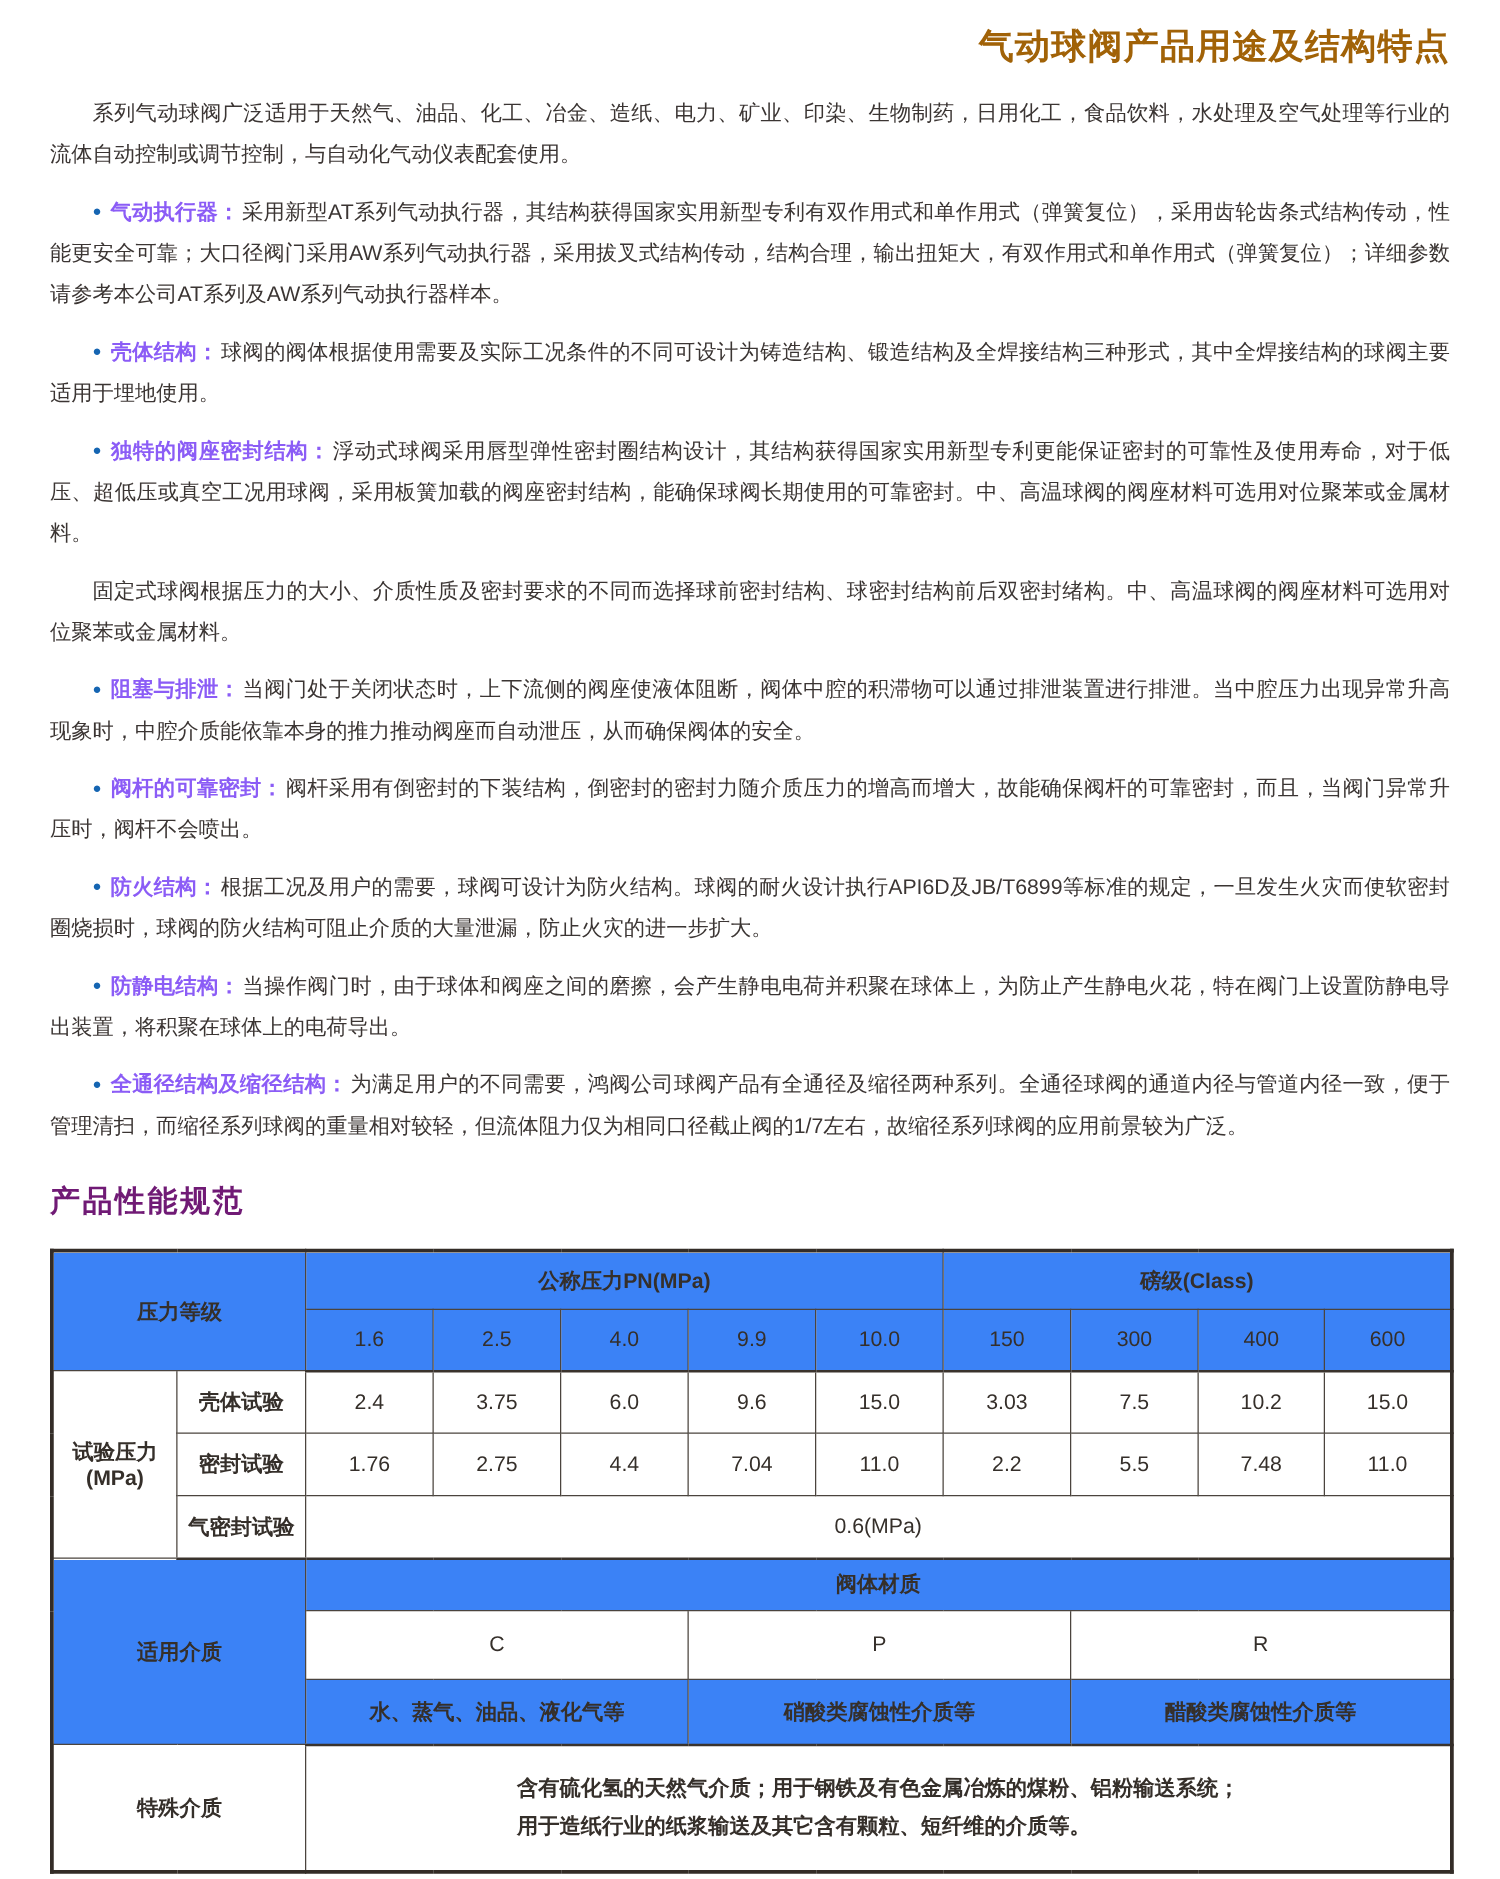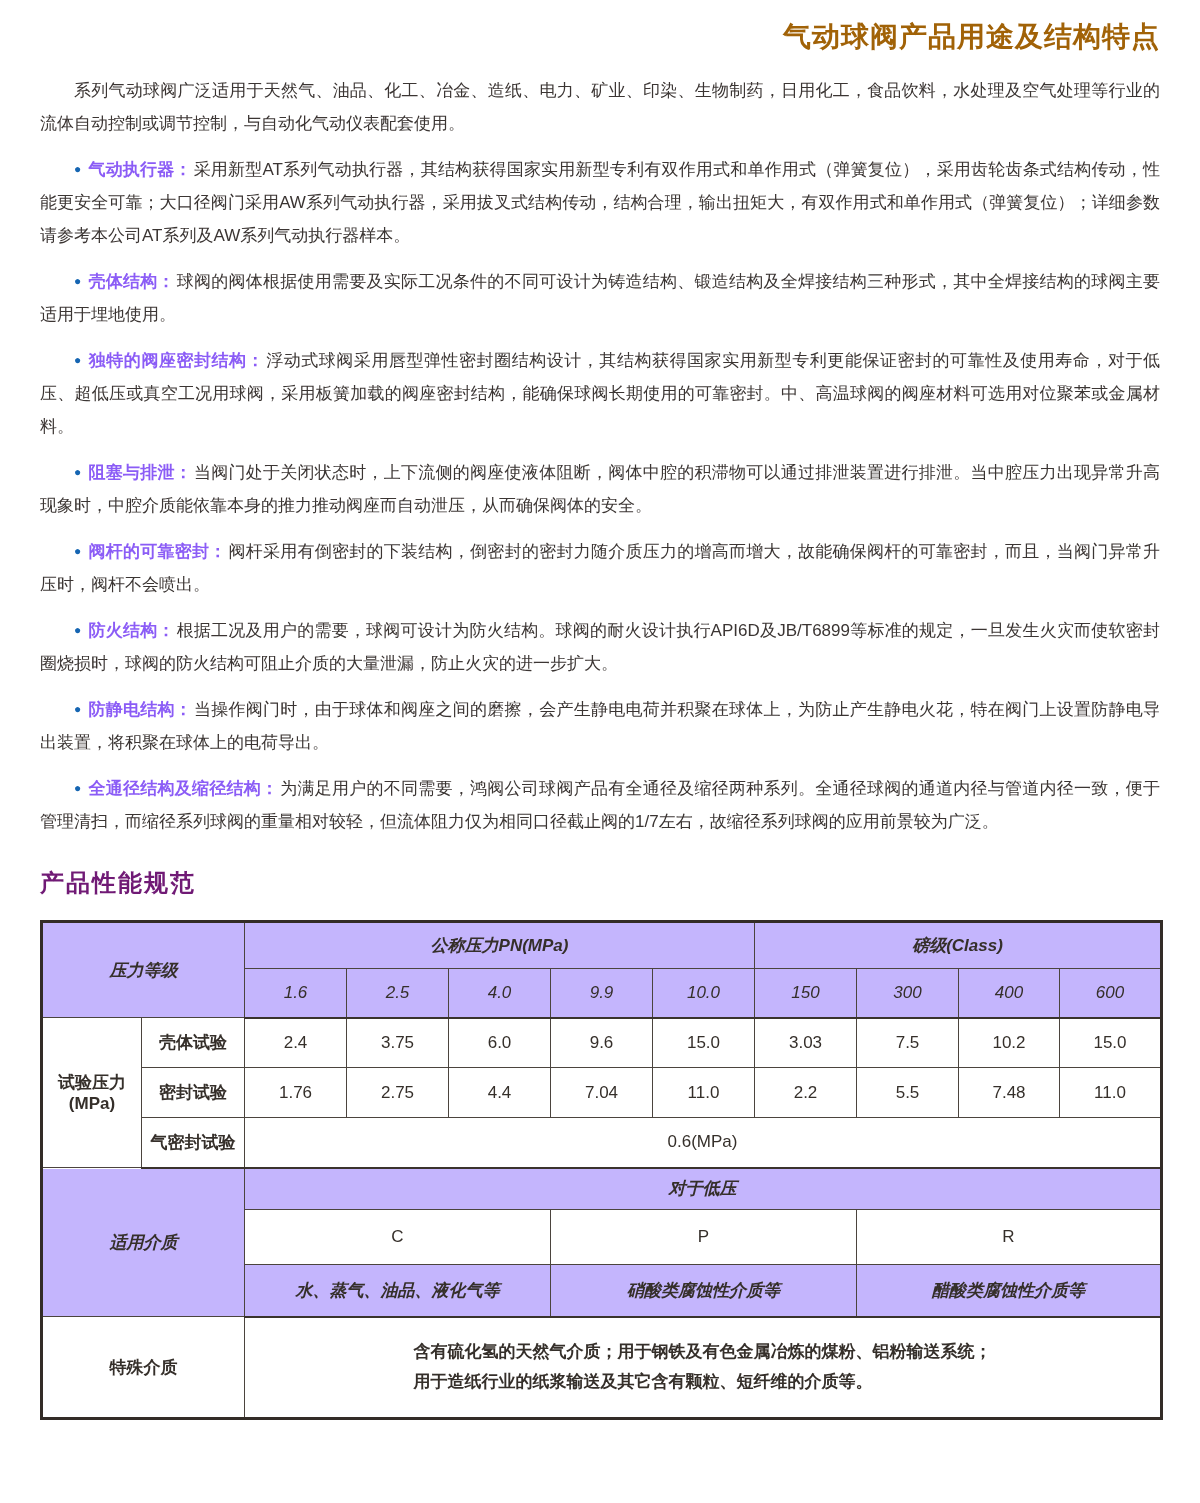--- a/index.html
+++ b/index.html
@@ -32,21 +32,21 @@
   }
 
   table.spec{
     border-collapse:collapse;table-layout:fixed;width:1120px;
     border:3px solid #332c27;
   }
   table.spec td{
     border:1px solid #4b443e;text-align:center;vertical-align:middle;
     font-size:17px;color:#352f2a;padding:0;overflow:hidden;
   }
-  td.gray{background:#c4b5fd;font-style:italic;}
+  td.gray{background:#3b82f6;}
   td.bold{font-weight:bold;}
   td.num{font-size:18px;}
   td.brthick{border-right-width:2px;border-right-color:#3a332d;}
   tr.bbthick td{border-bottom-width:2px;border-bottom-color:#3a332d;}
   td.big{font-size:20px;}
   td.special-label{text-align:center;padding-left:100px;font-weight:bold;}
   .special-block{
     display:inline-block;text-align:left;font-weight:bold;
     font-size:17px;line-height:30px;
   }
@@ -60,20 +60,21 @@
 
   <p class="para">系列气动球阀广泛适用于天然气、油品、化工、冶金、造纸、电力、矿业、印染、生物制药，日用化工，食品饮料，水处理及空气处理等行业的流体自动控制或调节控制，与自动化气动仪表配套使用。</p>
 
 
   <p class="para"><span class="dot">●</span><span class="feat-label">气动执行器：</span><span>采用新型AT系列气动执行器，其结构获得国家实用新型专利有双作用式和单作用式（弹簧复位），采用齿轮齿条式结构传动，性能更安全可靠；大口径阀门采用AW系列气动执行器，采用拔叉式结构传动，结构合理，输出扭矩大，有双作用式和单作用式（弹簧复位）；详细参数请参考本公司AT系列及AW系列气动执行器样本。</span></p>
 
   <p class="para"><span class="dot">●</span><span class="feat-label">壳体结构：</span><span>球阀的阀体根据使用需要及实际工况条件的不同可设计为铸造结构、锻造结构及全焊接结构三种形式，其中全焊接结构的球阀主要适用于埋地使用。</span></p>
 
   <p class="para"><span class="dot">●</span><span class="feat-label">独特的阀座密封结构：</span><span>浮动式球阀采用唇型弹性密封圈结构设计，其结构获得国家实用新型专利更能保证密封的可靠性及使用寿命，对于低压、超低压或真空工况用球阀，采用板簧加载的阀座密封结构，能确保球阀长期使用的可靠密封。中、高温球阀的阀座材料可选用对位聚苯或金属材料。</span></p>
 
+  <p class="para">固定式球阀根据压力的大小、介质性质及密封要求的不同而选择球前密封结构、球密封结构前后双密封绪构。中、高温球阀的阀座材料可选用对位聚苯或金属材料。</p>
 
   <p class="para"><span class="dot">●</span><span class="feat-label">阻塞与排泄：</span><span>当阀门处于关闭状态时，上下流侧的阀座使液体阻断，阀体中腔的积滞物可以通过排泄装置进行排泄。当中腔压力出现异常升高现象时，中腔介质能依靠本身的推力推动阀座而自动泄压，从而确保阀体的安全。</span></p>
 
   <p class="para"><span class="dot">●</span><span class="feat-label">阀杆的可靠密封：</span><span>阀杆采用有倒密封的下装结构，倒密封的密封力随介质压力的增高而增大，故能确保阀杆的可靠密封，而且，当阀门异常升压时，阀杆不会喷出。</span></p>
 
   <p class="para"><span class="dot">●</span><span class="feat-label">防火结构：</span><span>根据工况及用户的需要，球阀可设计为防火结构。球阀的耐火设计执行API6D及JB/T6899等标准的规定，一旦发生火灾而使软密封圈烧损时，球阀的防火结构可阻止介质的大量泄漏，防止火灾的进一步扩大。</span></p>
 
   <p class="para"><span class="dot">●</span><span class="feat-label">防静电结构：</span><span>当操作阀门时，由于球体和阀座之间的磨擦，会产生静电电荷并积聚在球体上，为防止产生静电火花，特在阀门上设置防静电导出装置，将积聚在球体上的电荷导出。</span></p>
 
   <p class="para"><span class="dot">●</span><span class="feat-label">全通径结构及缩径结构：</span><span>为满足用户的不同需要，鸿阀公司球阀产品有全通径及缩径两种系列。全通径球阀的通道内径与管道内径一致，便于管理清扫，而缩径系列球阀的重量相对较轻，但流体阻力仅为相同口径截止阀的1/7左右，故缩径系列球阀的应用前景较为广泛。</span></p>
@@ -144,21 +145,21 @@
       <td class="num">11.0</td>
     </tr>
 
     <tr style="height:50px" class="bbthick">
       <td class="bold brthick">气密封试验</td>
       <td colspan="9" class="num">0.6(MPa)</td>
     </tr>
 
     <tr style="height:42px">
       <td colspan="2" rowspan="3" class="gray bold brthick">适用介质</td>
-      <td colspan="9" class="gray bold">对于低压</td>
+      <td colspan="9" class="gray bold">阀体材质</td>
     </tr>
 
     <tr style="height:55px">
       <td colspan="3" class="big">C</td>
       <td colspan="3" class="big">P</td>
       <td colspan="3" class="big">R</td>
     </tr>
 
     <tr style="height:52px" class="bbthick">
       <td colspan="3" class="gray bold">水、蒸气、油品、液化气等</td>

